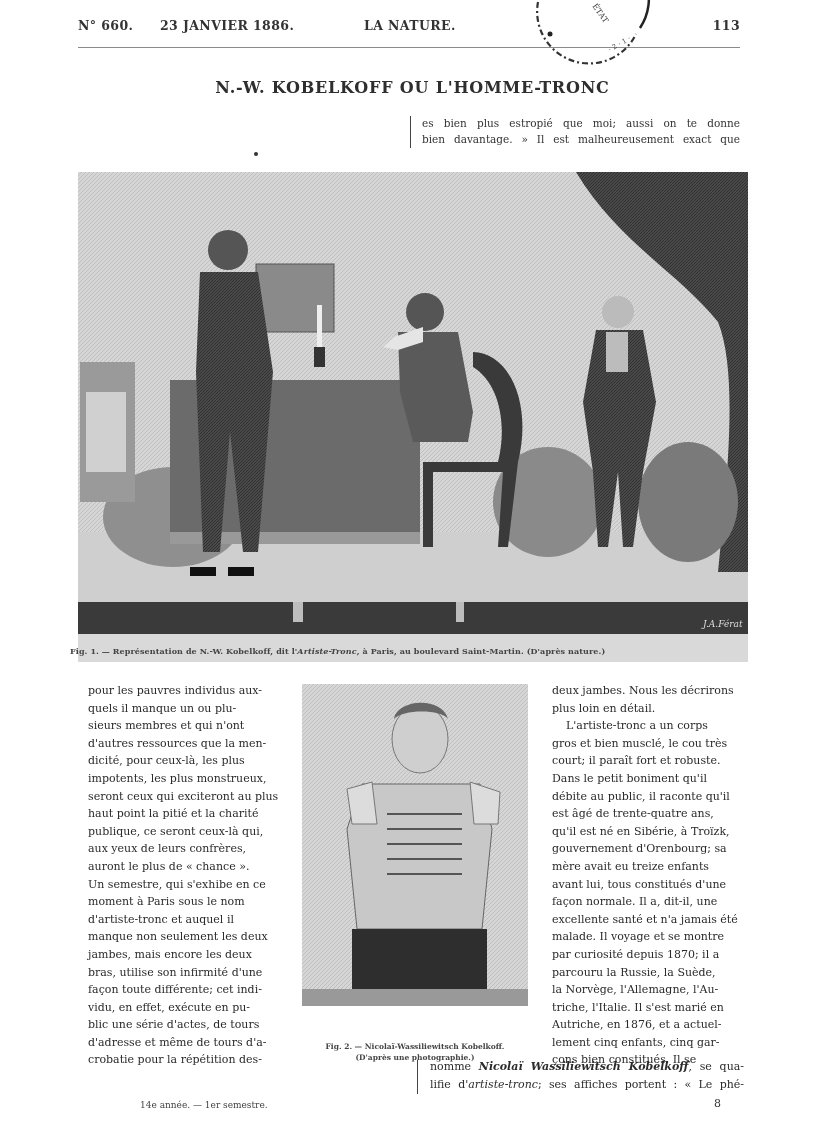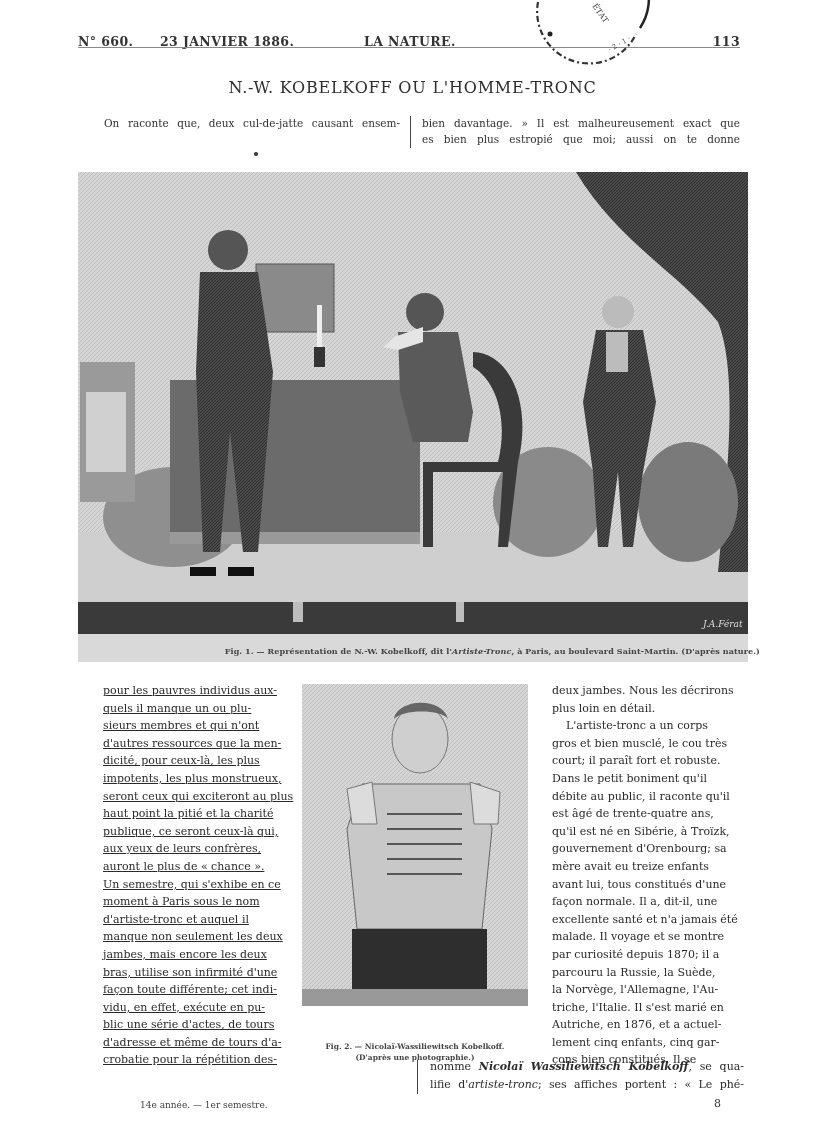--- a/index.html
+++ b/index.html
@@ -3,52 +3,52 @@
 <meta charset="utf-8">
 <style>
   html, body { margin: 0; padding: 0; background: #ffffff; }
   body { width: 825px; height: 1125px; position: relative; overflow: hidden;
          font-family: "DejaVu Serif", "Liberation Serif", serif; color: #2b2b2b; }
   .abs { position: absolute; }
 
   
   .runhead { top: 18px; left: 78px; width: 662px; height: 20px; font-size: 12.5px;
              letter-spacing: 0.4px; font-weight: bold; color: #333; }
-  .runhead span { position: absolute; top: 16px; white-space: nowrap; }
+  .runhead span { position: absolute; top: 0; white-space: nowrap; }
   .rh-rule { top: 47px; left: 78px; width: 662px; height: 1px; background: #8a8a8a; }
 
   
   .stamp { top: -28px; left: 528px; width: 124px; height: 100px; }
 
   
   .title { top: 78px; left: 0; width: 825px; text-align: center; font-size: 16px;
-           font-weight: normal; letter-spacing: 0.8px; color: #2e2e2e; }
+           font-weight: bold; letter-spacing: 0.8px; color: #2e2e2e; }
 
   
   .intro { top: 115px; font-size: 10.5px; line-height: 16px; text-align: justify;
            color: #333; }
   .intro p { margin: 0; text-align-last: justify; }
   .intro-l { left: 90px; width: 310px; }
   .intro-r { left: 422px; width: 318px; }
   .vdivider { width: 1px; background: #444; }
   .dot { top: 152px; left: 254px; width: 4px; height: 4px; border-radius: 50%; background: #333; }
 
   
   .fig1 { top: 172px; left: 78px; width: 670px; height: 490px; background: #d9d9d9;
           overflow: hidden; }
   .fig1 svg { display: block; }
-  .cap1 { top: 646px; left: 70px; width: 690px; text-align: right; font-size: 8px;
+  .cap1 { top: 646px; left: 70px; width: 690px; text-align: left; font-size: 8px;
           font-weight: bold; color: #444; letter-spacing: 0.1px; }
   .cap1 i { font-style: italic; }
 
   
   .col { font-size: 11px; line-height: 17.6px; text-align: justify; color: #2a2a2a; }
   .col p { margin: 0; text-indent: 0; }
   .col .ind { text-indent: 14px; }
-  .col-l { top: 682px; left: 103px; width: 196px; text-decoration: underline; }
+  .col-l { top: 682px; left: 88px; width: 196px; }
   .col-r { top: 682px; left: 552px; width: 192px; }
 
   
   .fig2 { top: 684px; left: 302px; width: 226px; height: 322px; background: #d4d4d4; overflow: hidden; }
   .cap2 { top: 1018px; left: 300px; width: 230px; text-align: center; font-size: 7.5px;
           font-weight: bold; color: #444; line-height: 11px; margin-top: 23px; }
 
   
   .bottom-l { top: 1058px; left: 86px; width: 320px; font-size: 11px; line-height: 17.6px; text-align: justify; }
   .bottom-r { top: 1058px; left: 430px; width: 314px; font-size: 11px; line-height: 17.6px; text-align: justify; }
@@ -74,26 +74,25 @@
     <path d="M118 10 A 52 52 0 0 1 112 56" fill="none" stroke="#222" stroke-width="2.5"></path>
     <circle cx="22" cy="62" r="2.5" fill="#222"></circle>
     <text x="64" y="34" font-size="8" fill="#444" transform="rotate(55 64 34)" font-family="DejaVu Serif, serif">ÉTAT</text>
     <text x="82" y="80" font-size="7" fill="#444" transform="rotate(-30 82 80)" font-family="DejaVu Serif, serif">· 2 · 1 ·</text>
   </svg>
 </div>
 
 <div class="abs title">N.-W. KOBELKOFF OU L'HOMME-TRONC</div>
 
 <div class="abs intro intro-l">
-  <p class="ind" style="text-indent:14px">On raconte que, deux cul-de-jatte causant ensem-</p>
 </div>
 <div class="abs vdivider" style="top:116px;left:410px;height:32px"></div>
 <div class="abs intro intro-r">
+  <p>es bien plus estropié que moi; aussi on te donne</p>
   <p>bien davantage. » Il est malheureusement exact que</p>
-  <p>es bien plus estropié que moi; aussi on te donne</p>
 </div>
 <div class="abs dot"></div>
 
 <div class="abs fig1">
   <svg width="670" height="462" viewBox="0 0 670 462">
     <defs>
       <pattern id="hatch" width="4" height="4" patternUnits="userSpaceOnUse">
         <rect width="4" height="4" fill="#d6d6d6"></rect>
         <path d="M0 4 L4 0" stroke="#b8b8b8" stroke-width="0.8"></path>
       </pattern>

